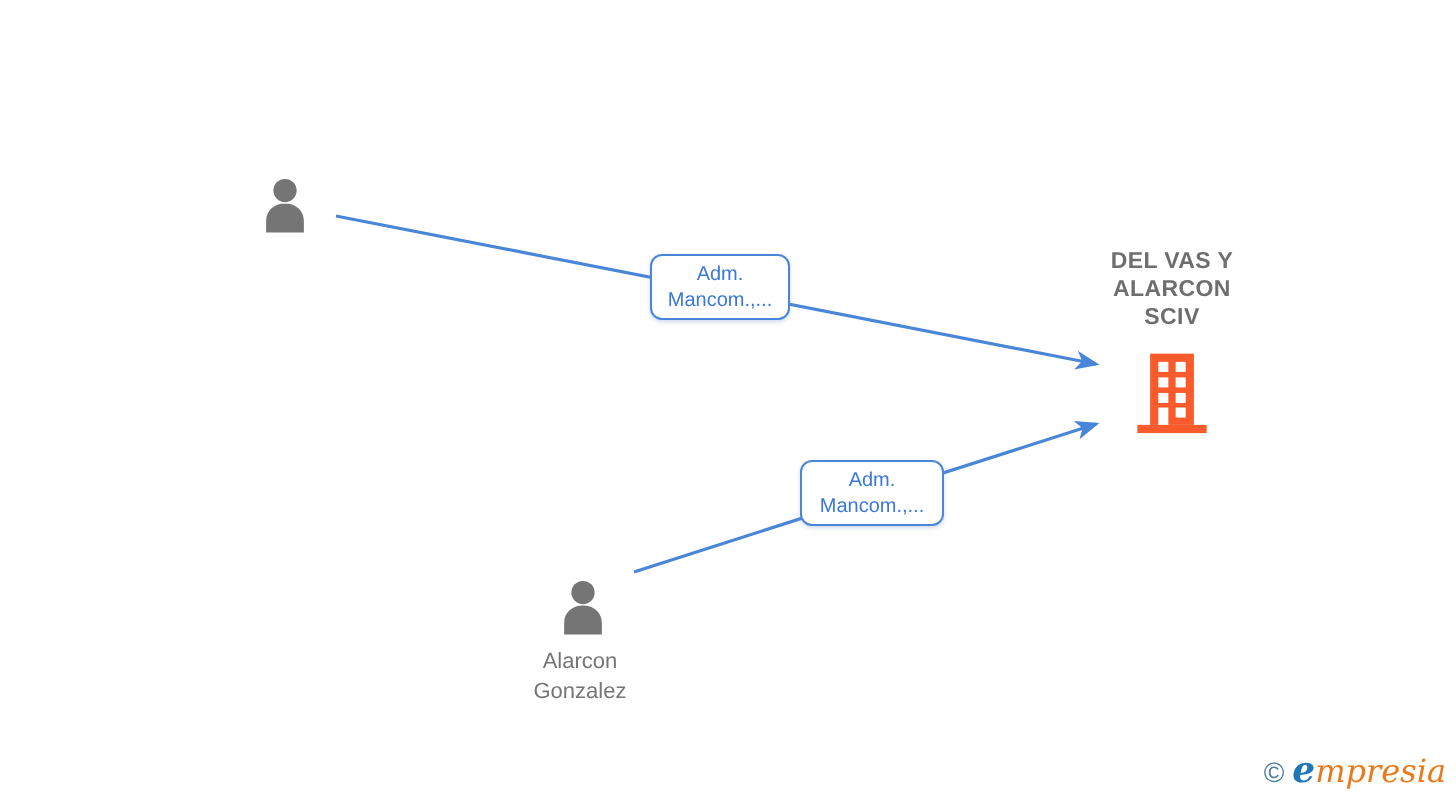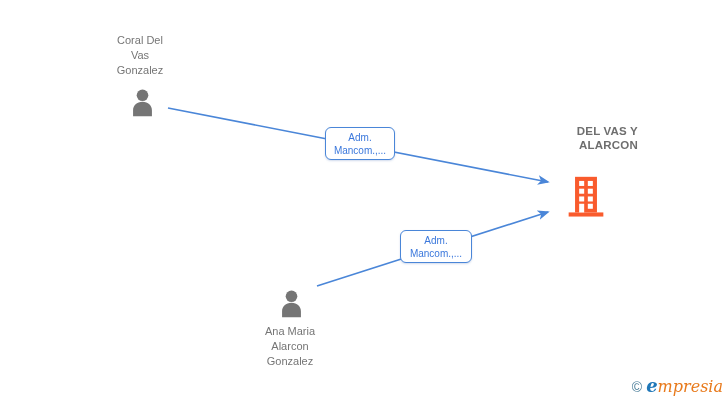--- a/index.html
+++ b/index.html
@@ -17,21 +17,21 @@
     overflow:hidden;font-family:"Liberation Sans",sans-serif;
   }
   .edges{position:absolute;left:0;top:0;width:728px;height:400px;}
   .edge{stroke:var(--edge-color);stroke-width:1.6;fill:none;}
   .arrowhead{fill:var(--edge-color);}
   .person-name{
     position:absolute;width:100px;text-align:center;
     font-size:11px;line-height:15px;color:var(--name-text);
   }
   .company-name{
-    position:absolute;width:104px;text-align:right;
+    position:absolute;width:104px;text-align:center;
     font-size:11.5px;line-height:14px;font-weight:bold;color:var(--company-text);
     letter-spacing:0.2px;
   }
   .icon{position:absolute;}
   .person-glyph{fill:var(--person-color);}
   .bldg-body{fill:var(--building-color);}
   .bldg-win{fill:#ffffff;}
   .edge-label{
     position:absolute;background:#ffffff;
     border:1.5px solid var(--edge-color);border-radius:6px;
@@ -57,47 +57,42 @@
   <svg class="edges" viewBox="0 0 728 400">
     <defs>
       <marker id="arrow" viewBox="0 0 10 8" refX="8.5" refY="4" markerWidth="12" markerHeight="10" markerUnits="userSpaceOnUse" orient="auto">
         <path class="arrowhead" d="M0 0 L10 4 L0 8 L2.6 4 Z"></path>
       </marker>
     </defs>
     <line class="edge" x1="168" y1="108" x2="548" y2="182" marker-end="url(#arrow)"></line>
     <line class="edge" x1="317" y1="286" x2="548" y2="212" marker-end="url(#arrow)"></line>
   </svg>
 
-  <div class="person-name" style="left:90px;top:33px;">
-    <div>Coral Del</div>
-    <div>Vas</div>
-    <div>Gonzalez</div>
-  </div>
   <div class="icon" style="left:127px;top:87px;">
     <svg width="31" height="31" viewBox="0 0 24 24">
       <circle class="person-glyph" cx="12" cy="6.4" r="4.5"></circle>
       <path class="person-glyph" d="M12 11.4 c-4.4 0 -7.3 2.9 -7.3 6.7 V22.6 h14.6 v-4.5 c0 -3.8 -2.9 -6.7 -7.3 -6.7 z"></path>
     </svg>
   </div>
 
   <div class="icon" style="left:276px;top:288px;">
     <svg width="31" height="31" viewBox="0 0 24 24">
       <circle class="person-glyph" cx="12" cy="6.4" r="4.5"></circle>
       <path class="person-glyph" d="M12 11.4 c-4.4 0 -7.3 2.9 -7.3 6.7 V22.6 h14.6 v-4.5 c0 -3.8 -2.9 -6.7 -7.3 -6.7 z"></path>
     </svg>
   </div>
   <div class="person-name" style="left:240px;top:324px;">
-    <div>Ana Maria</div>
     <div>Alarcon</div>
     <div>Gonzalez</div>
   </div>
 
   <div class="company-name" style="left:534px;top:124px;">
     <div>DEL VAS Y</div>
     <div>ALARCON</div>
+    <div>SCIV</div>
   </div>
   <div class="icon" style="left:564px;top:175px;">
     <svg width="44" height="42" viewBox="0 0 48 46">
       <rect class="bldg-body" x="12" y="2" width="24" height="39"></rect>
       <rect class="bldg-body" x="5" y="41" width="38" height="4.5"></rect>
       <rect class="bldg-win" x="16.5" y="6.5" width="5.5" height="5.5"></rect>
       <rect class="bldg-win" x="26" y="6.5" width="5.5" height="5.5"></rect>
       <rect class="bldg-win" x="16.5" y="15" width="5.5" height="5.5"></rect>
       <rect class="bldg-win" x="26" y="15" width="5.5" height="5.5"></rect>
       <rect class="bldg-win" x="16.5" y="23.5" width="5.5" height="5.5"></rect>

